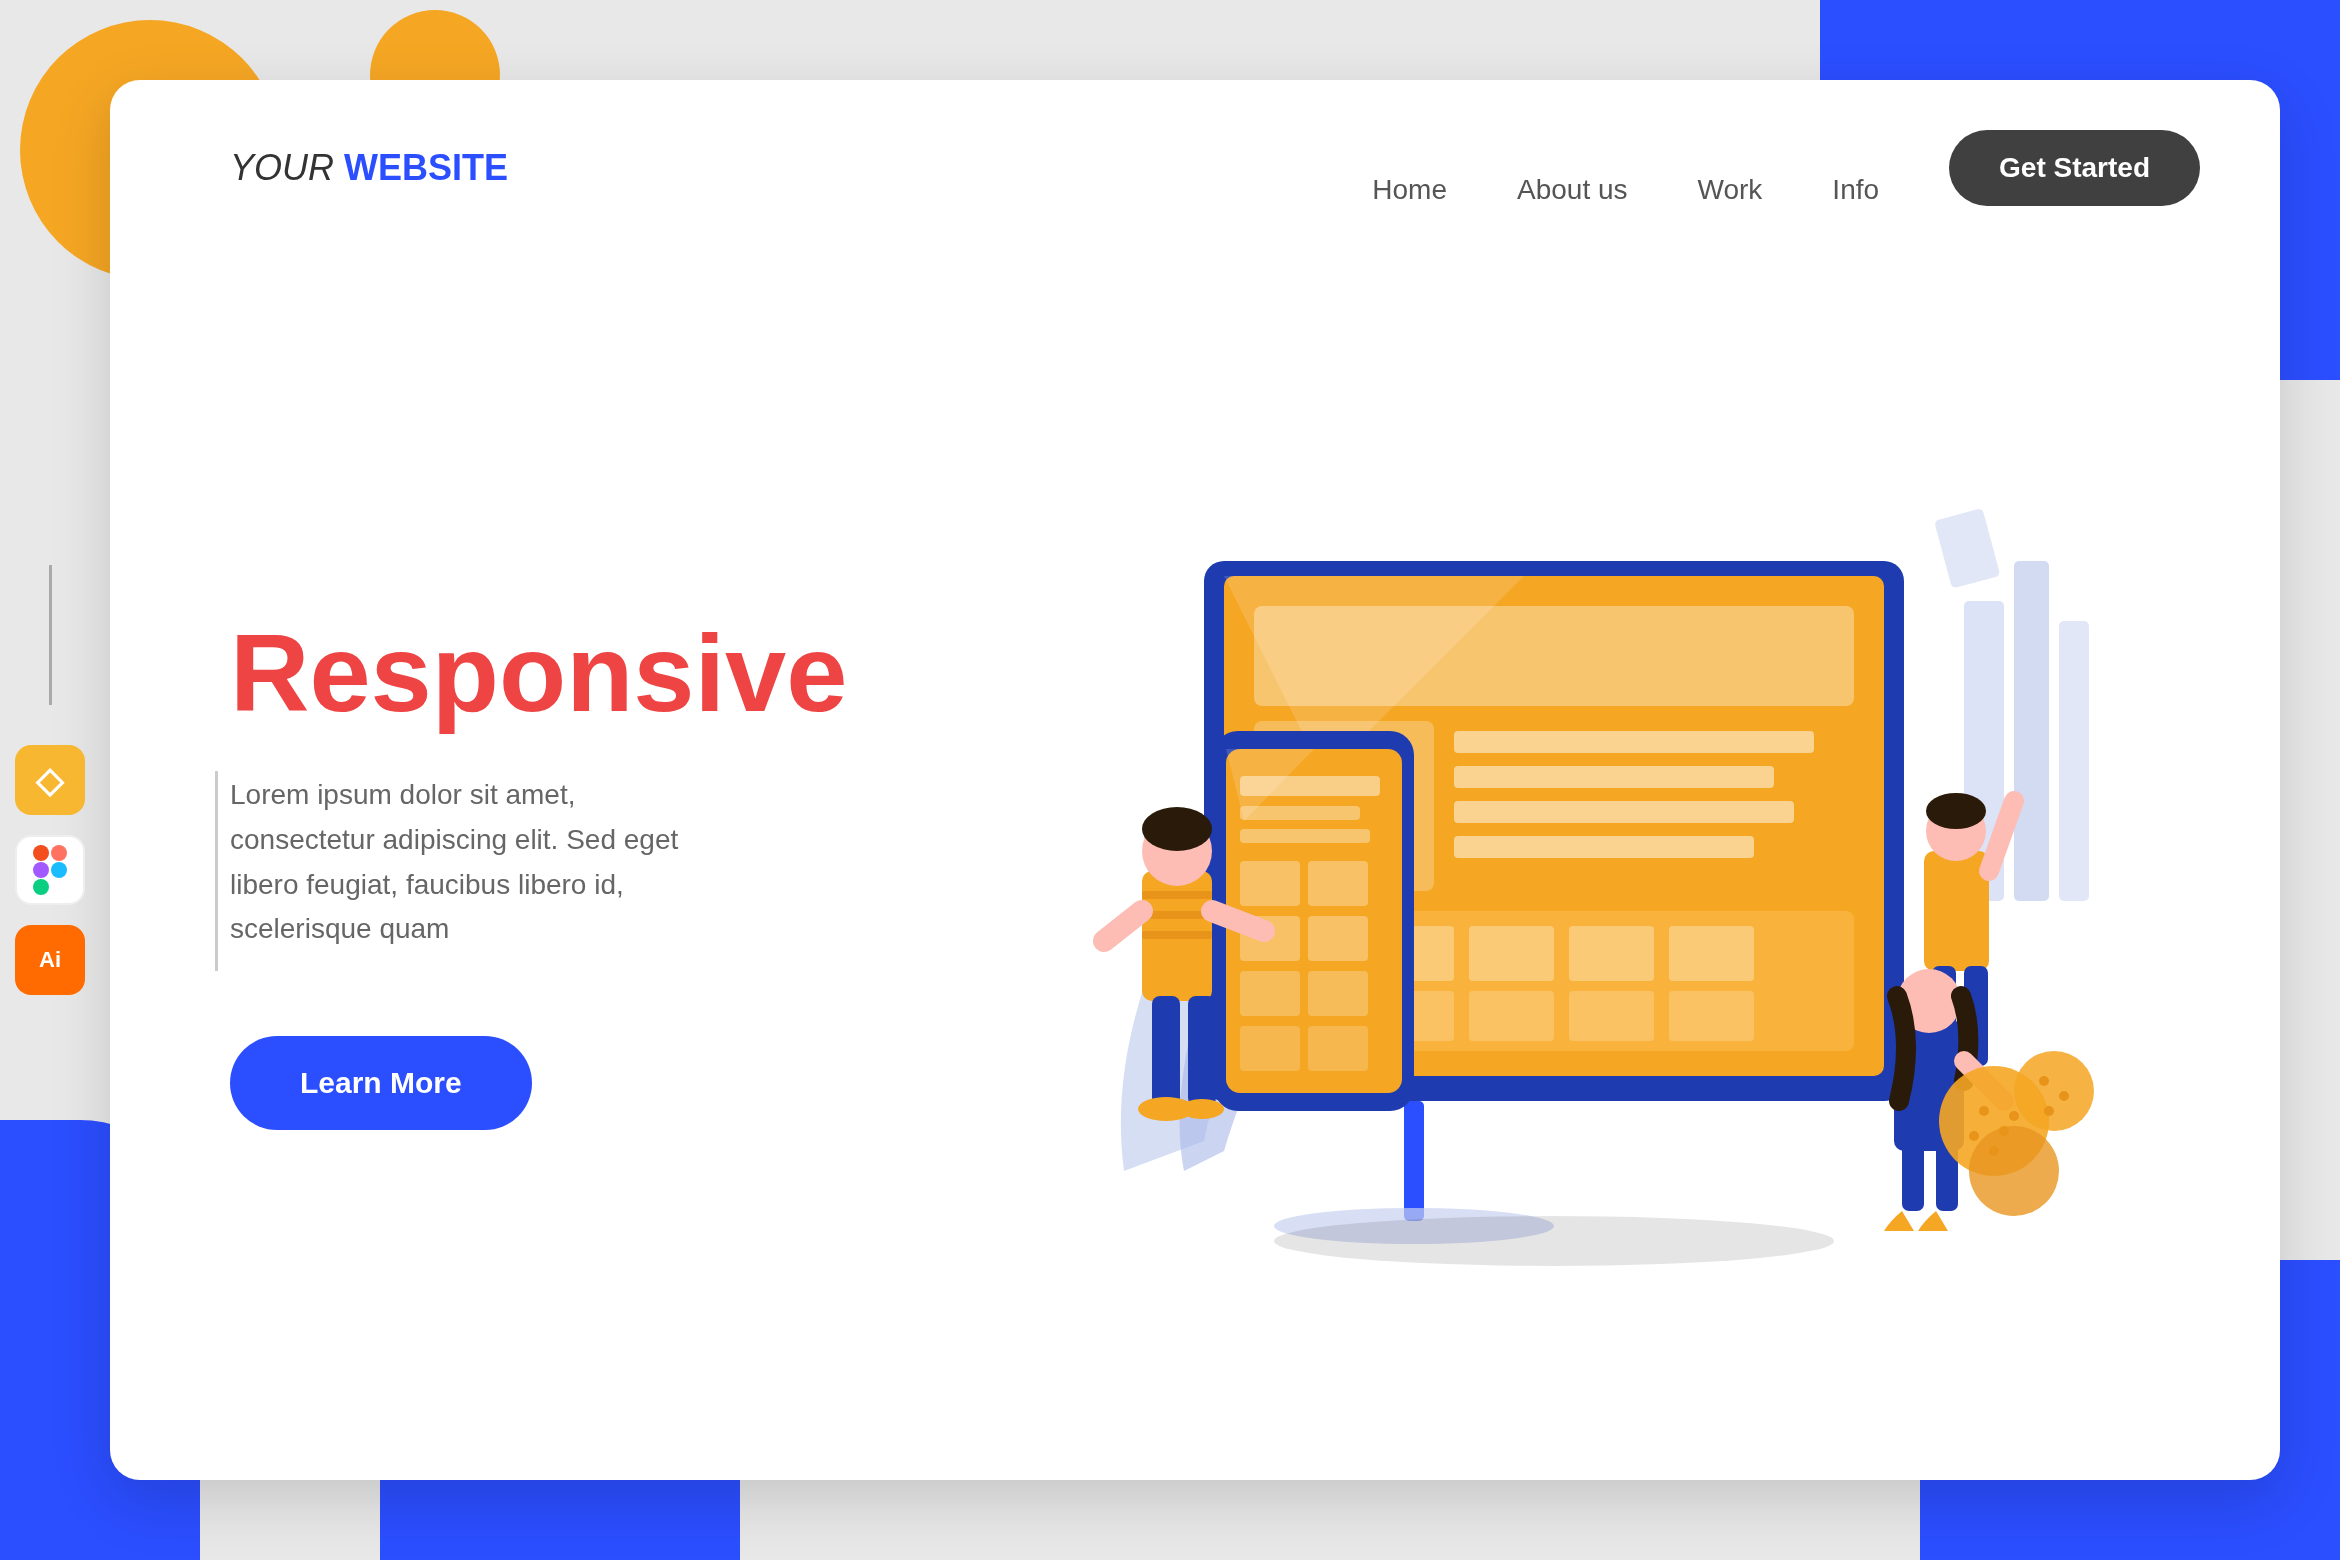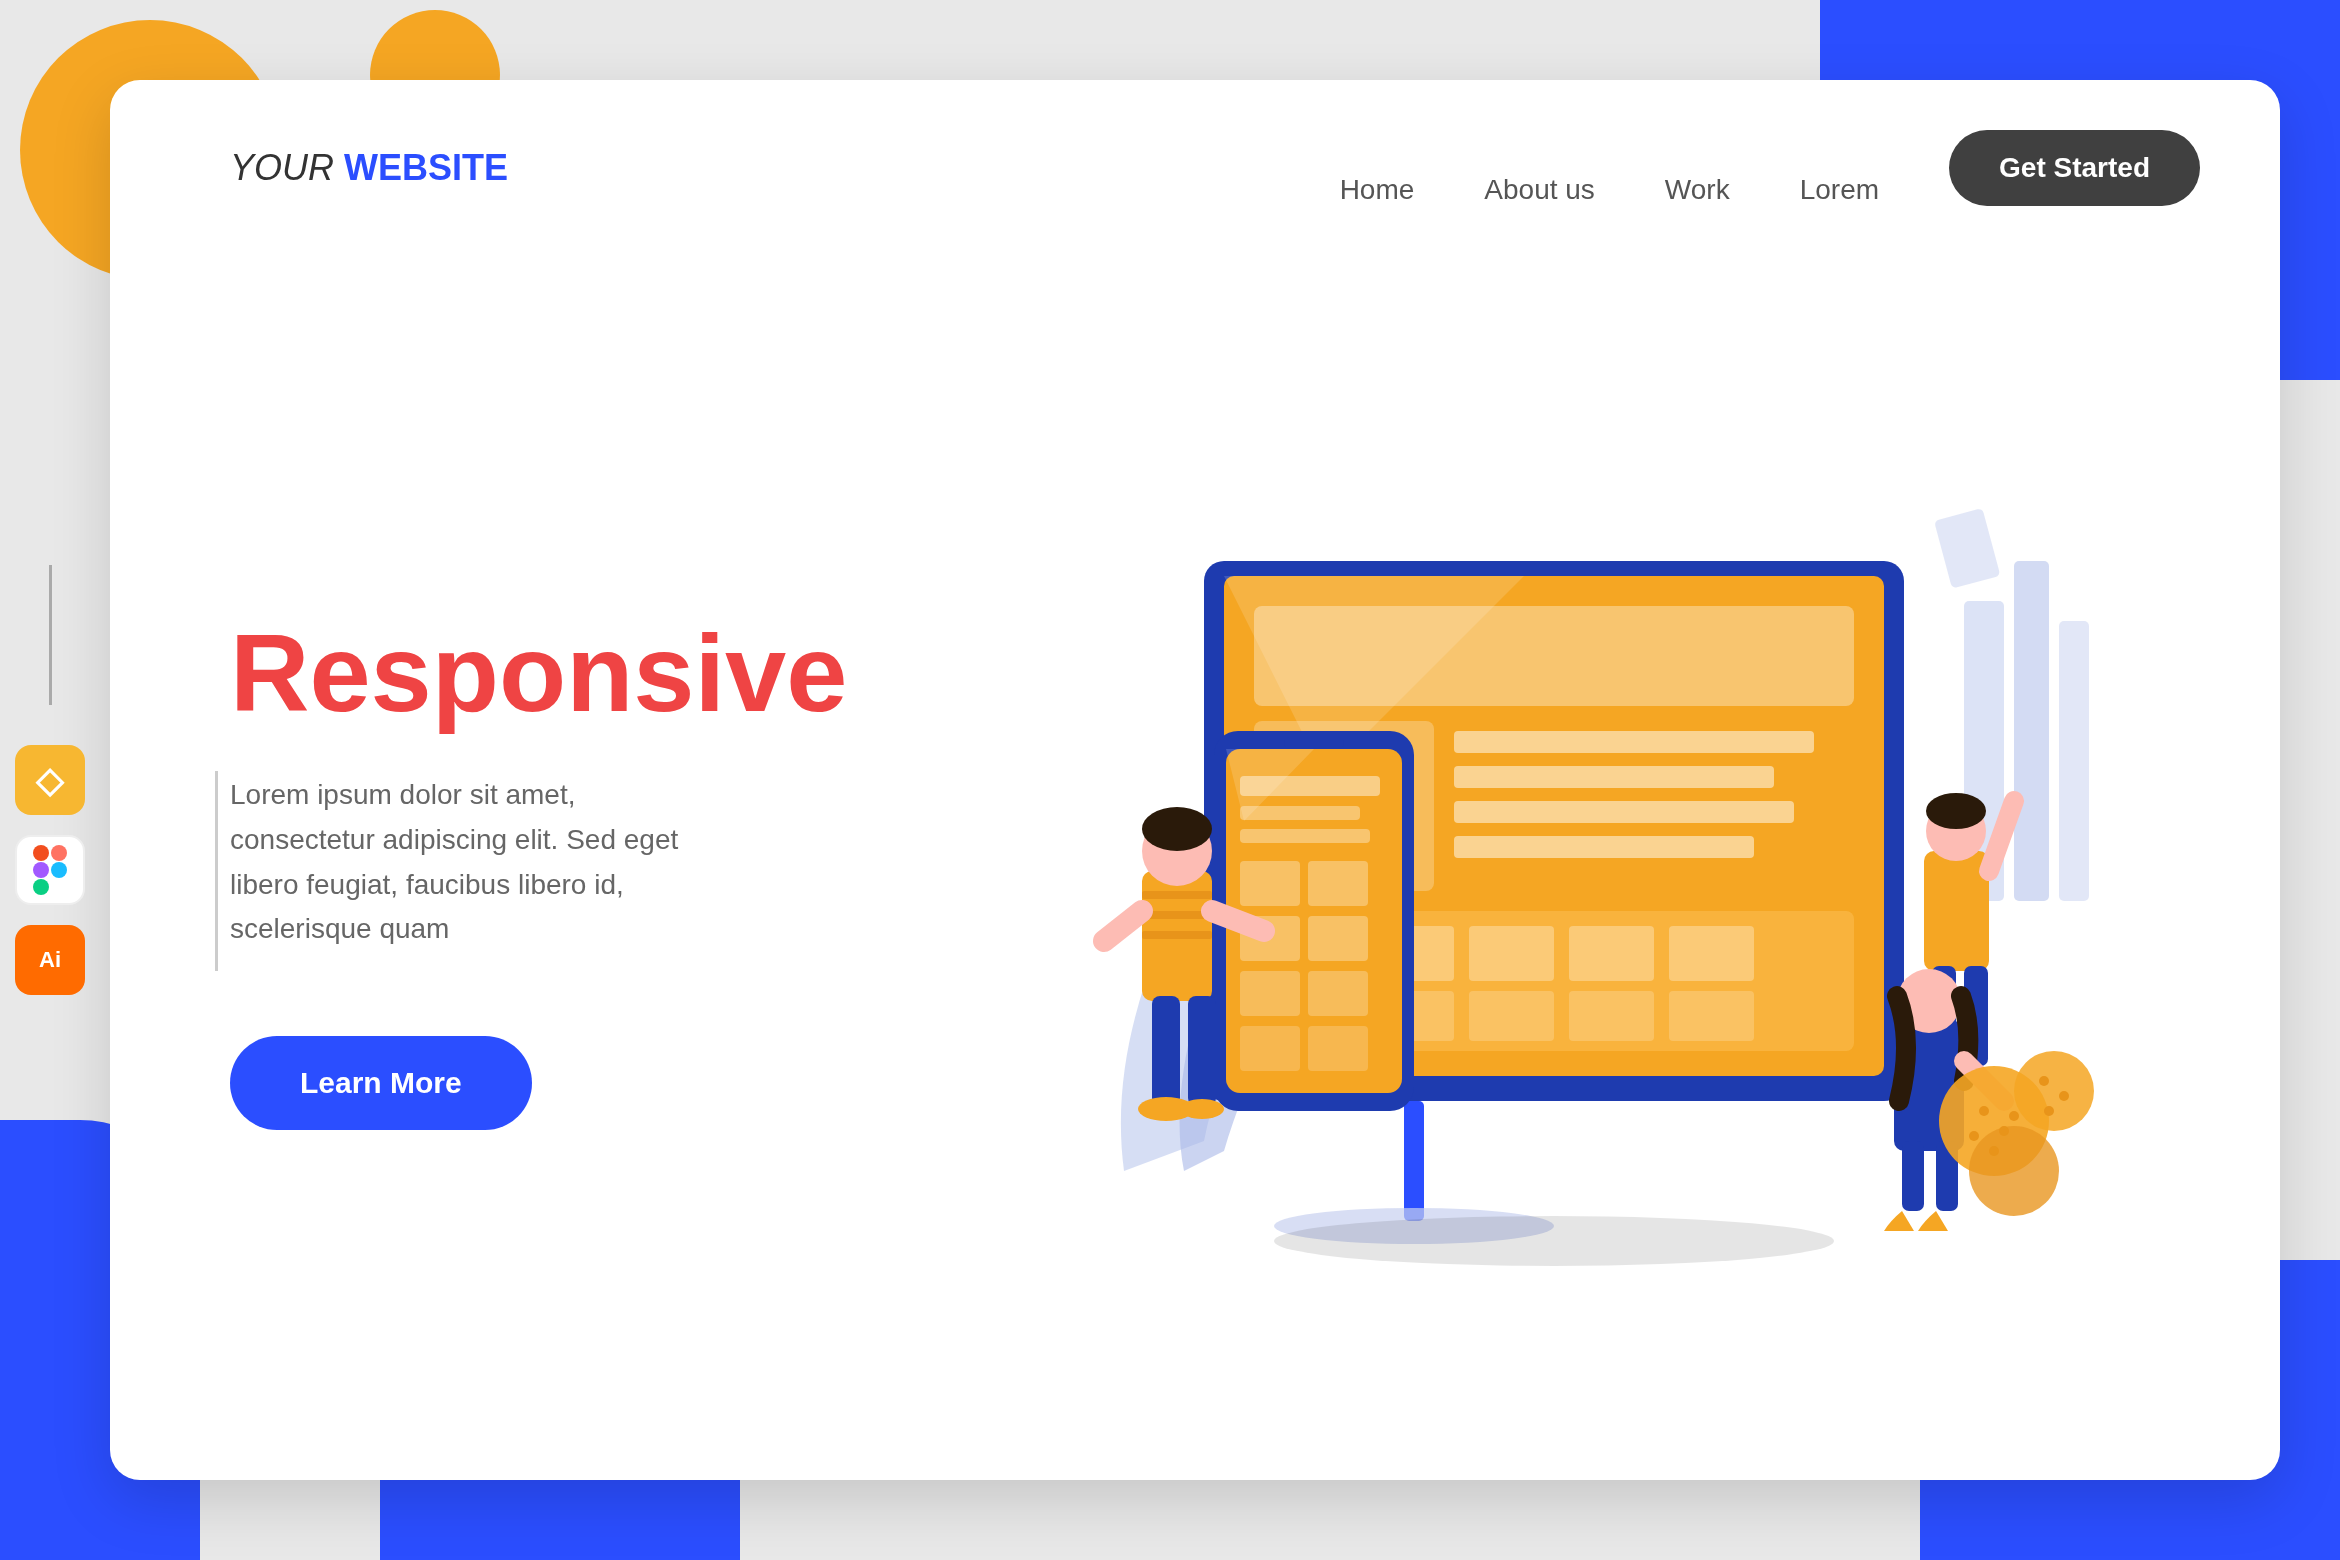--- a/index.html
+++ b/index.html
@@ -278,21 +278,21 @@
 <div class="main-card">
 
   <nav class="nav">
     <div class="logo">
       <span style="font-weight: 400; color: rgb(51, 51, 51); font-style: italic;">YOUR </span><span style="font-weight: 900; color: rgb(43, 78, 255); font-style: normal;">WEBSITE</span>
     </div>
     <div class="nav-links">
       <a class="nav-link">Home</a>
       <a class="nav-link">About us</a>
       <a class="nav-link">Work</a>
-      <a class="nav-link">Lorem</a>
+      <a class="nav-link">Info</a>
       <button class="btn-get-started">Get Started</button>
     </div>
   </nav>
 
   <div class="hero">
     <div class="vertical-accent"></div>
 
     <div class="hero-left">
       <h1 class="hero-title">
         <span>Responsive</span><br>

